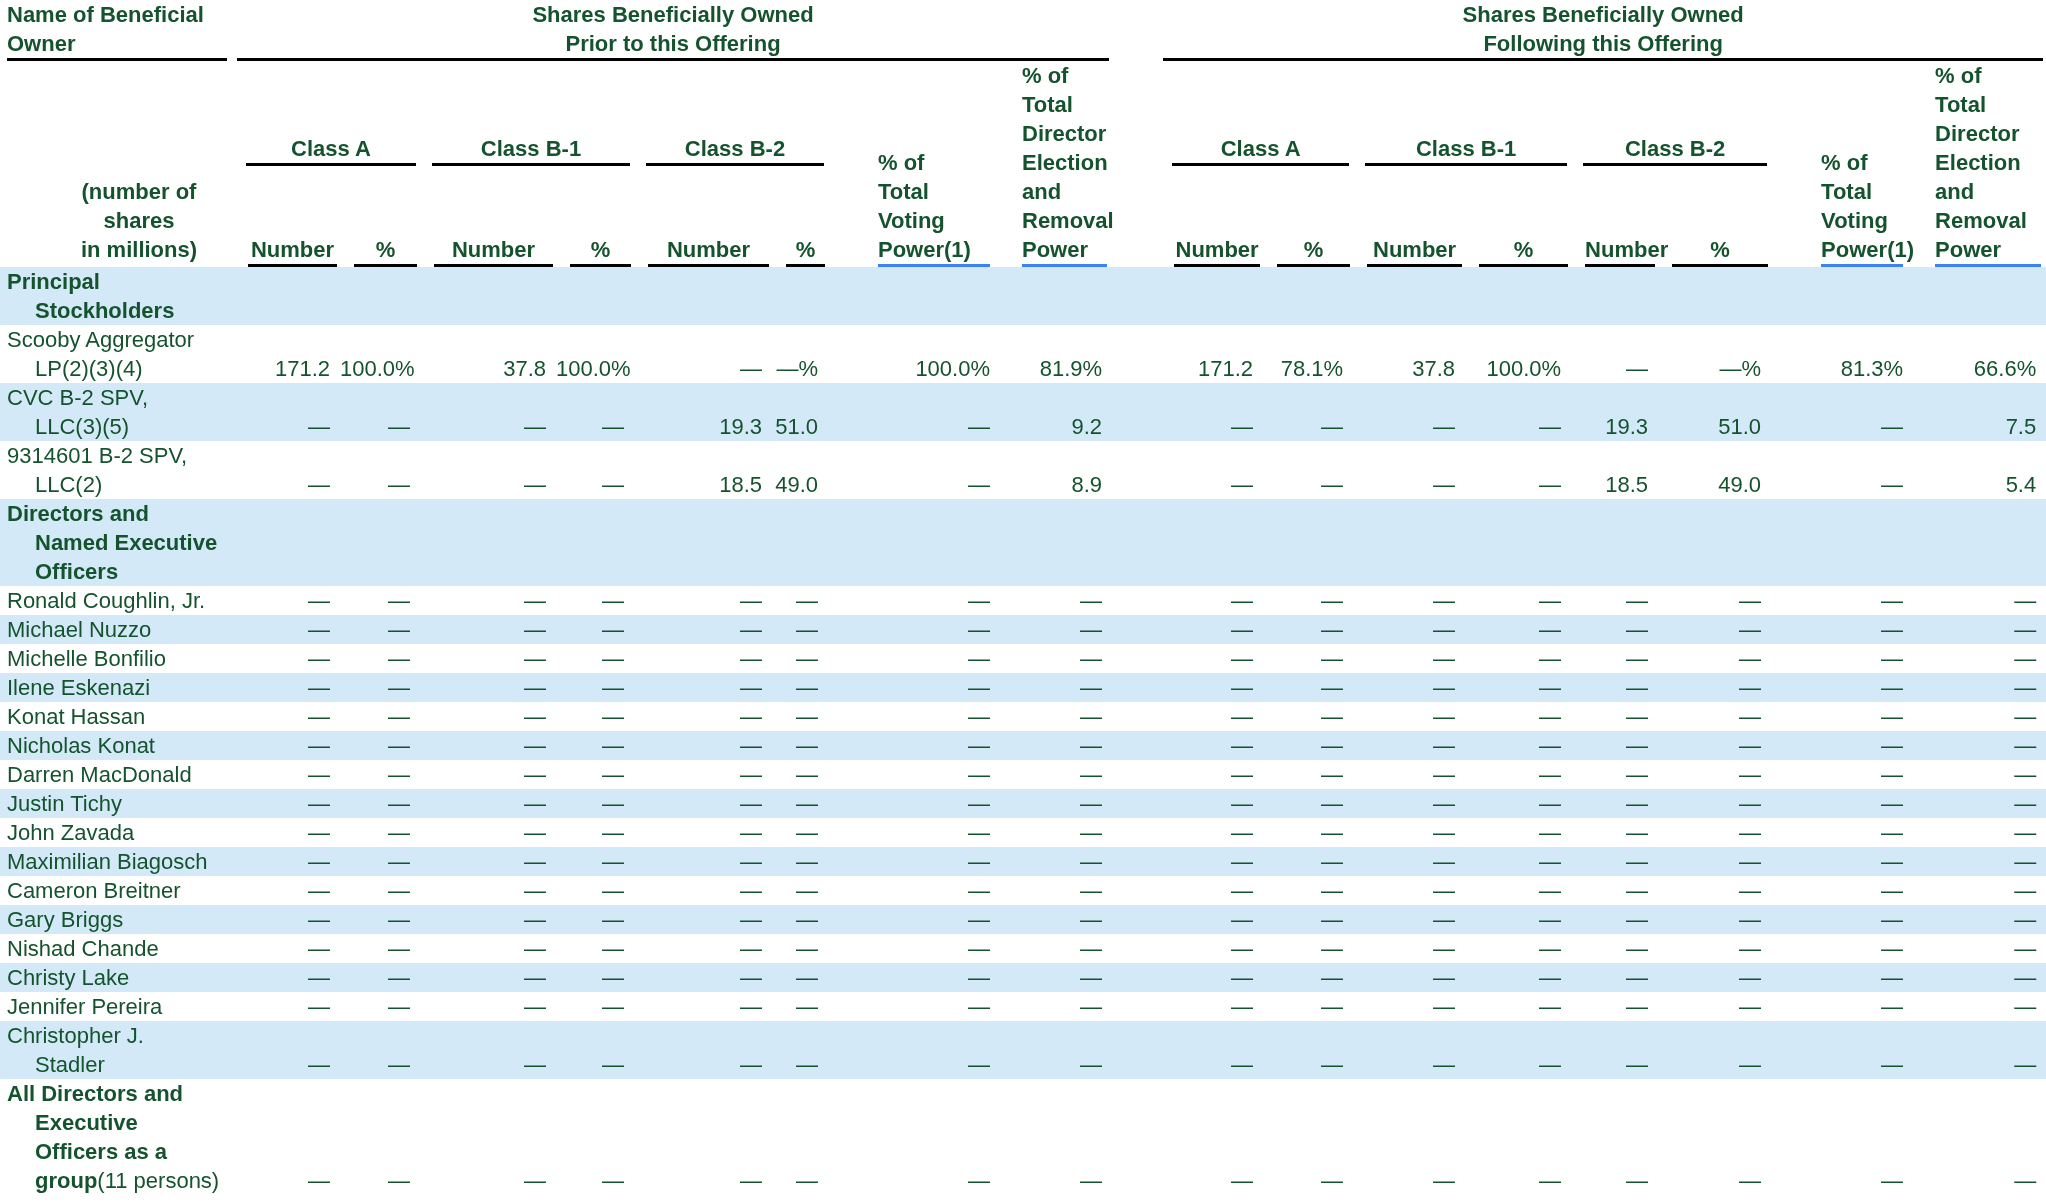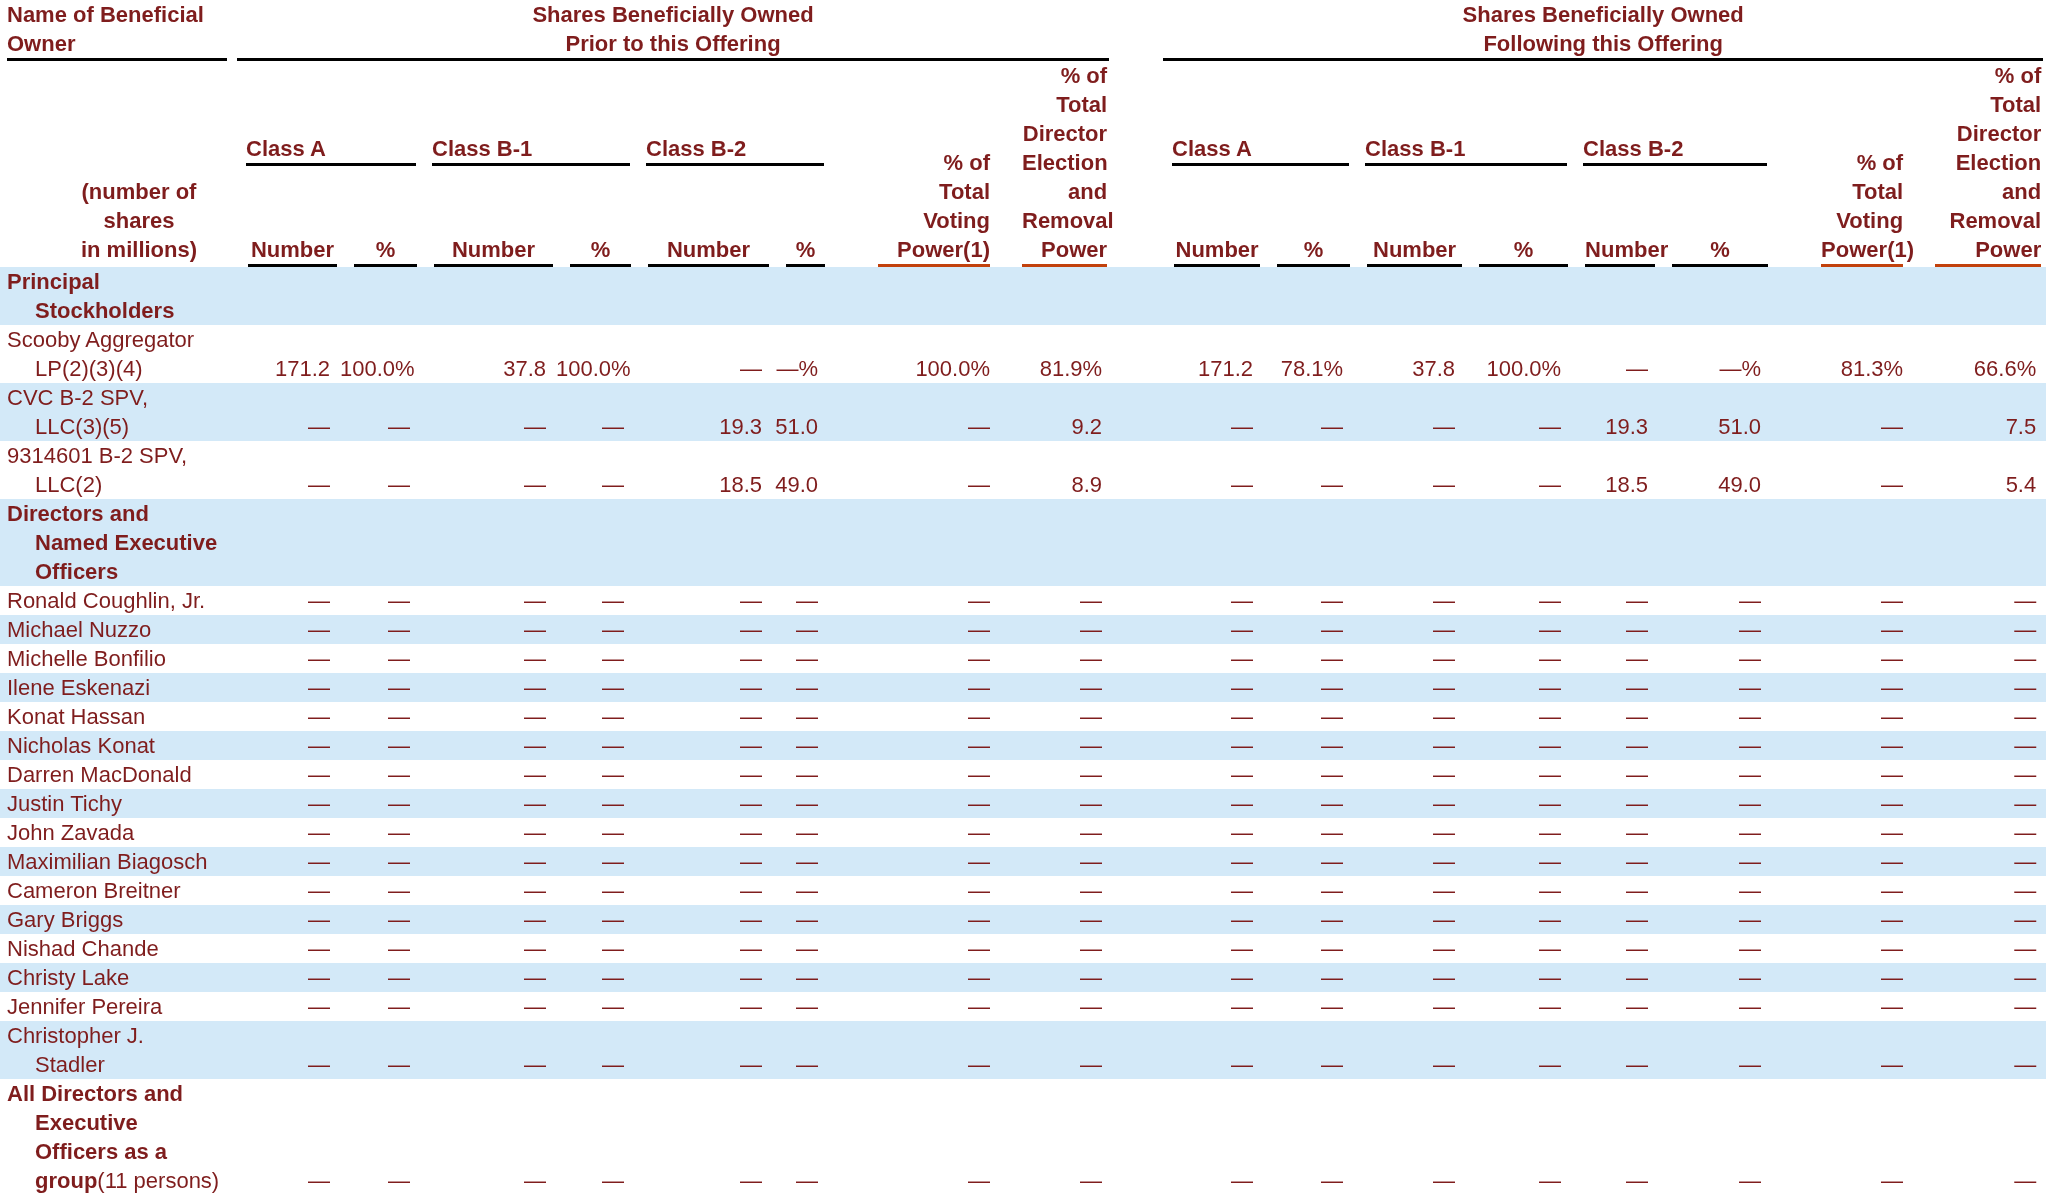--- a/index.html
+++ b/index.html
@@ -1,31 +1,31 @@
 <!DOCTYPE html>
 <html><head>
 <meta charset="utf-8">
 <style>
   html,body{margin:0;padding:0;background:#ffffff;}
   .sheet{
     width:2046px;
     font-family:"Liberation Sans","DejaVu Sans",sans-serif;
     font-size:22px;
     line-height:29px;
-    color:#7f1d1d;
+    color:#14532d;
   }
   table{border-collapse:collapse;table-layout:fixed;width:2046px;}
   th,td{padding:0;margin:0;vertical-align:bottom;font-size:22px;line-height:29px;}
   thead th{font-weight:bold;vertical-align:bottom;}
   .pre{white-space:pre-line;}
   .name-h-inner{text-align:left;margin:0 7px;border-bottom:3px solid #000;}
   .group-h-inner{margin:0 3px;border-bottom:3px solid #000;}
-  .class-h-inner{text-align:left;margin:0 4px 34px 12px;border-bottom:3px solid #000;}
+  .class-h-inner{text-align:center;margin:0 4px 34px 12px;border-bottom:3px solid #000;}
   .sub-h-inner{text-align:center;margin:0 3px 0 14px;border-bottom:3px solid #000;}
-  .tall-h-inner{text-align:right;border-bottom:3px solid #c2410c;}
+  .tall-h-inner{text-align:left;border-bottom:3px solid #3b82f6;}
   .voting-inner{margin:0 10px 0 50px;}
   .director-inner{margin:0 5px 0 22px;}
   .name-sub-cell{text-align:center;padding-bottom:3px;padding-left:44px;}
   .spacer{border:none;}
   
   tr.shaded td{background:#d3e9f8;}
   td.name-cell{text-align:left;padding-left:7px;vertical-align:bottom;}
   td.name-cell .cont{padding-left:28px;}
   td.val{text-align:right;padding-right:10px;vertical-align:bottom;}
   .bold{font-weight:bold;}

